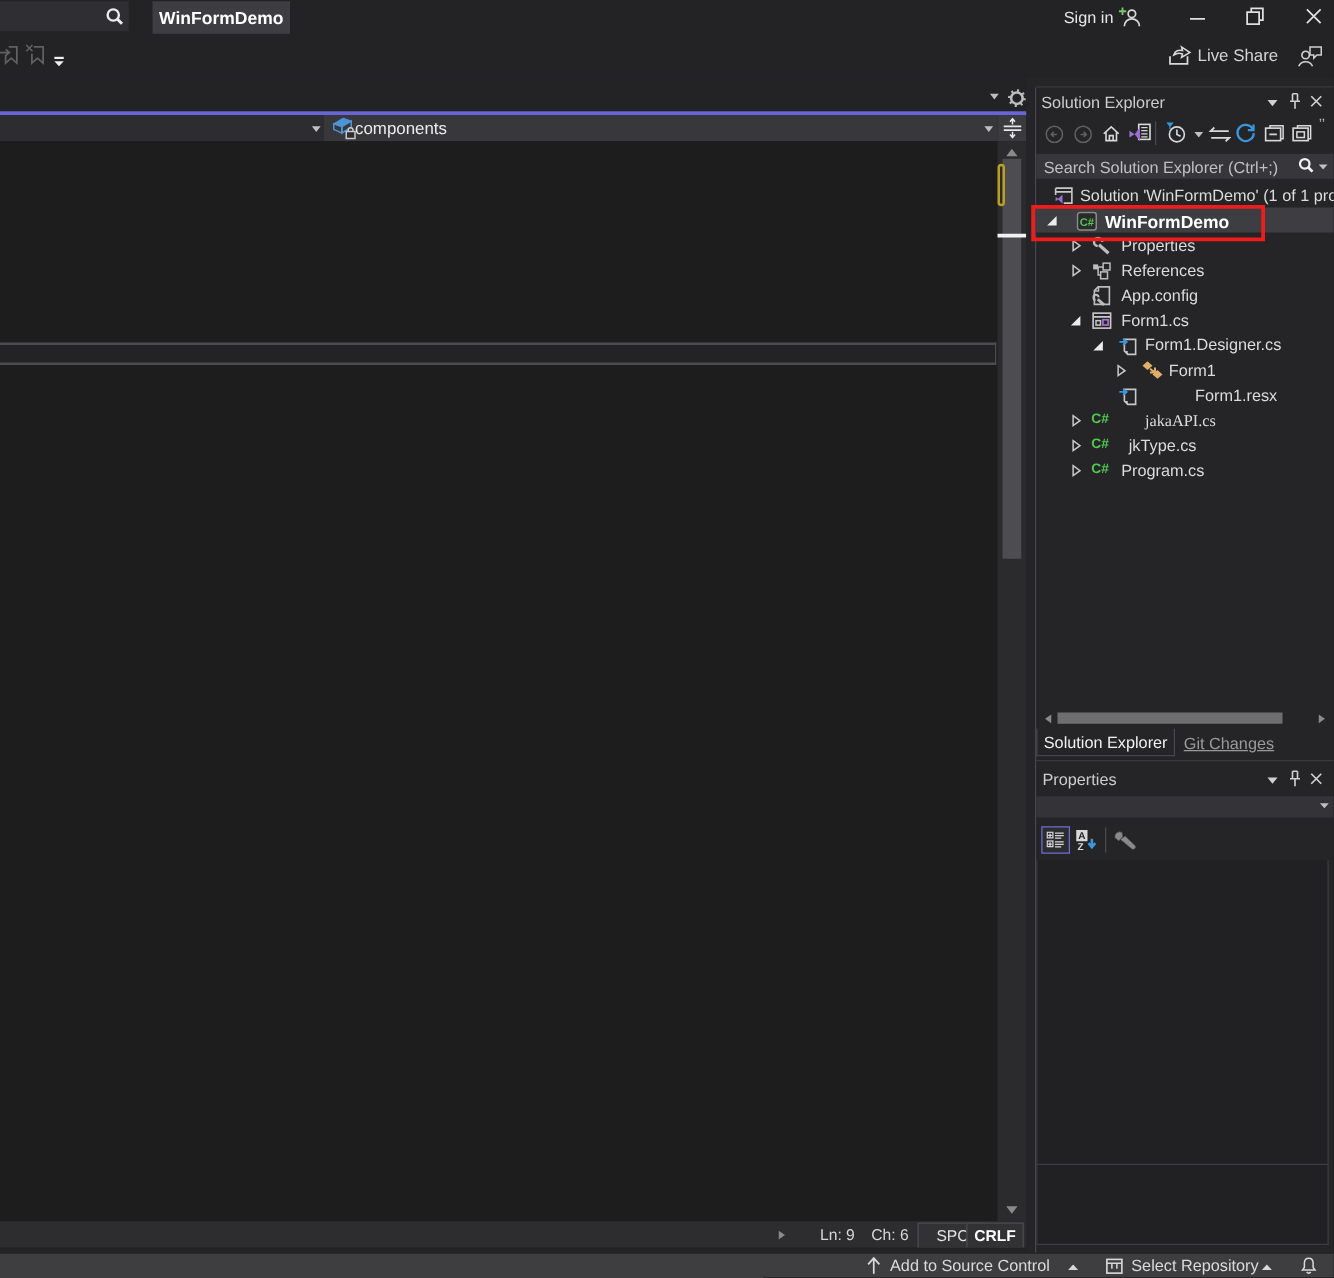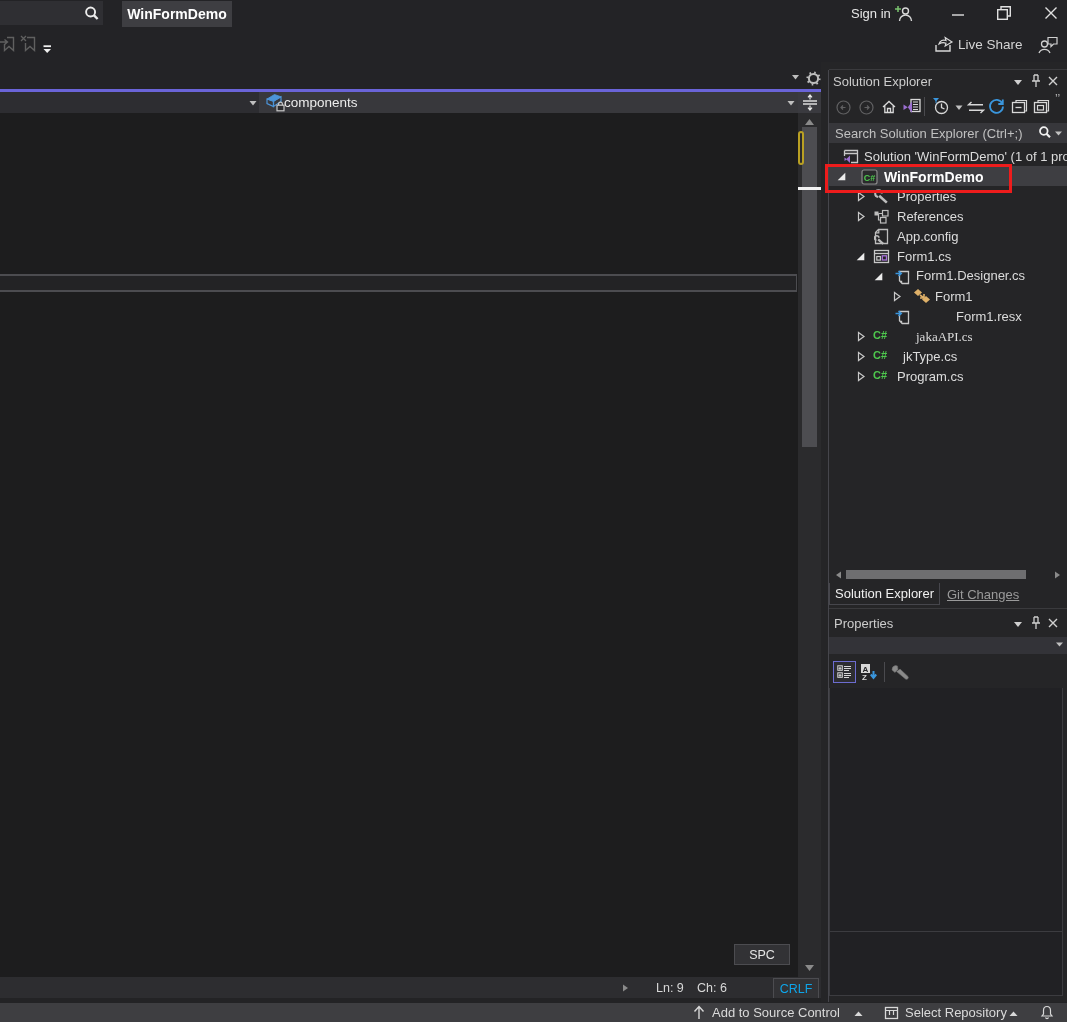--- a/index.html
+++ b/index.html
@@ -118,22 +118,22 @@
 <svg class="abs" style="left:803px;top:963px;" width="13" height="10" viewBox="0 0 13 10">
     <path d="M6.5 8 L11 2 L2 2 Z" fill="#8a8a8a"></path>
   </svg>
 
 <div class="abs" style="left:0;top:977px;width:821px;height:22px;background:#2d2d30;"></div>
 <svg class="abs" style="left:620px;top:983px;" width="10" height="10" viewBox="0 0 10 10">
     <path d="M3 1.5 L8 5 L3 8.5 Z" fill="#8a8a8a"></path>
   </svg>
 <div class="abs txt" style="left:656px;top:981px;font-size:12.5px;color:#d8d8d8;">Ln: 9</div>
 <div class="abs txt" style="left:697px;top:981px;font-size:12.5px;color:#d8d8d8;">Ch: 6</div>
-<div class="abs" style="left:734px;top:944px;width:56px;height:21px;background:#323235;border:1px solid #4c4c50;color:#e4e4e4;font-size:12.5px;text-align:center;line-height:20px;">SPC</div>
-<div class="abs" style="left:773px;top:978px;width:46px;height:21px;background:#323235;border:1px solid #4c4c50;color:#0ea5e9;font-size:12.5px;text-align:center;line-height:20px;">CRLF</div>
+<div class="abs" style="left:734px;top:978px;width:56px;height:21px;background:#323235;border:1px solid #4c4c50;color:#e4e4e4;font-size:12.5px;text-align:center;line-height:20px;">SPC</div>
+<div class="abs" style="left:773px;top:978px;width:46px;height:21px;background:#323235;border:1px solid #4c4c50;color:#ffffff;font-size:12.5px;text-align:center;line-height:20px;font-weight:bold;">CRLF</div>
 <div class="abs" style="left:0;top:998px;width:1067px;height:5px;background:#232325;"></div>
 
 <div class="abs" style="left:821px;top:62px;width:246px;height:940px;background:#252527;"></div>
 <div class="abs" style="left:828px;top:70px;width:1px;height:932px;background:#46464c;"></div>
 <div class="abs" style="left:829px;top:69px;width:238px;height:1px;background:#3a3a3d;"></div>
 
 <div class="abs txt" style="left:833px;top:74px;font-size:13px;color:#cccccc;">Solution Explorer</div>
 <svg class="abs" style="left:1012px;top:78px;" width="12" height="9" viewBox="0 0 12 9">
     <path d="M2 2 L10 2 L6 7 Z" fill="#d0d0d0"></path>
   </svg>

